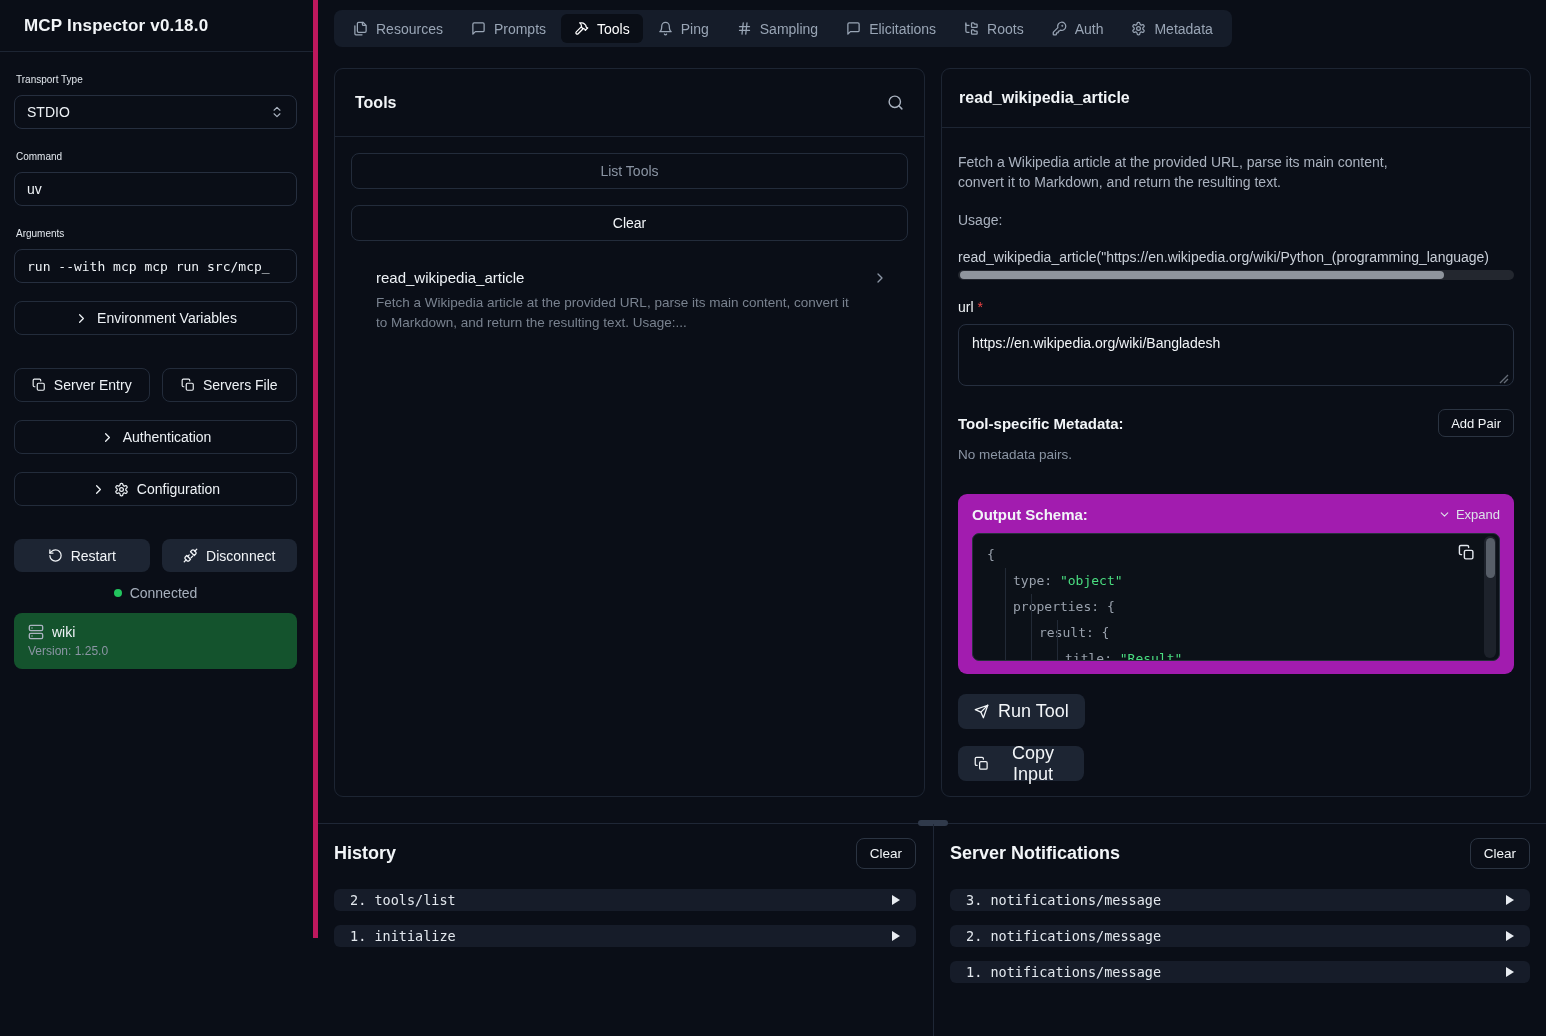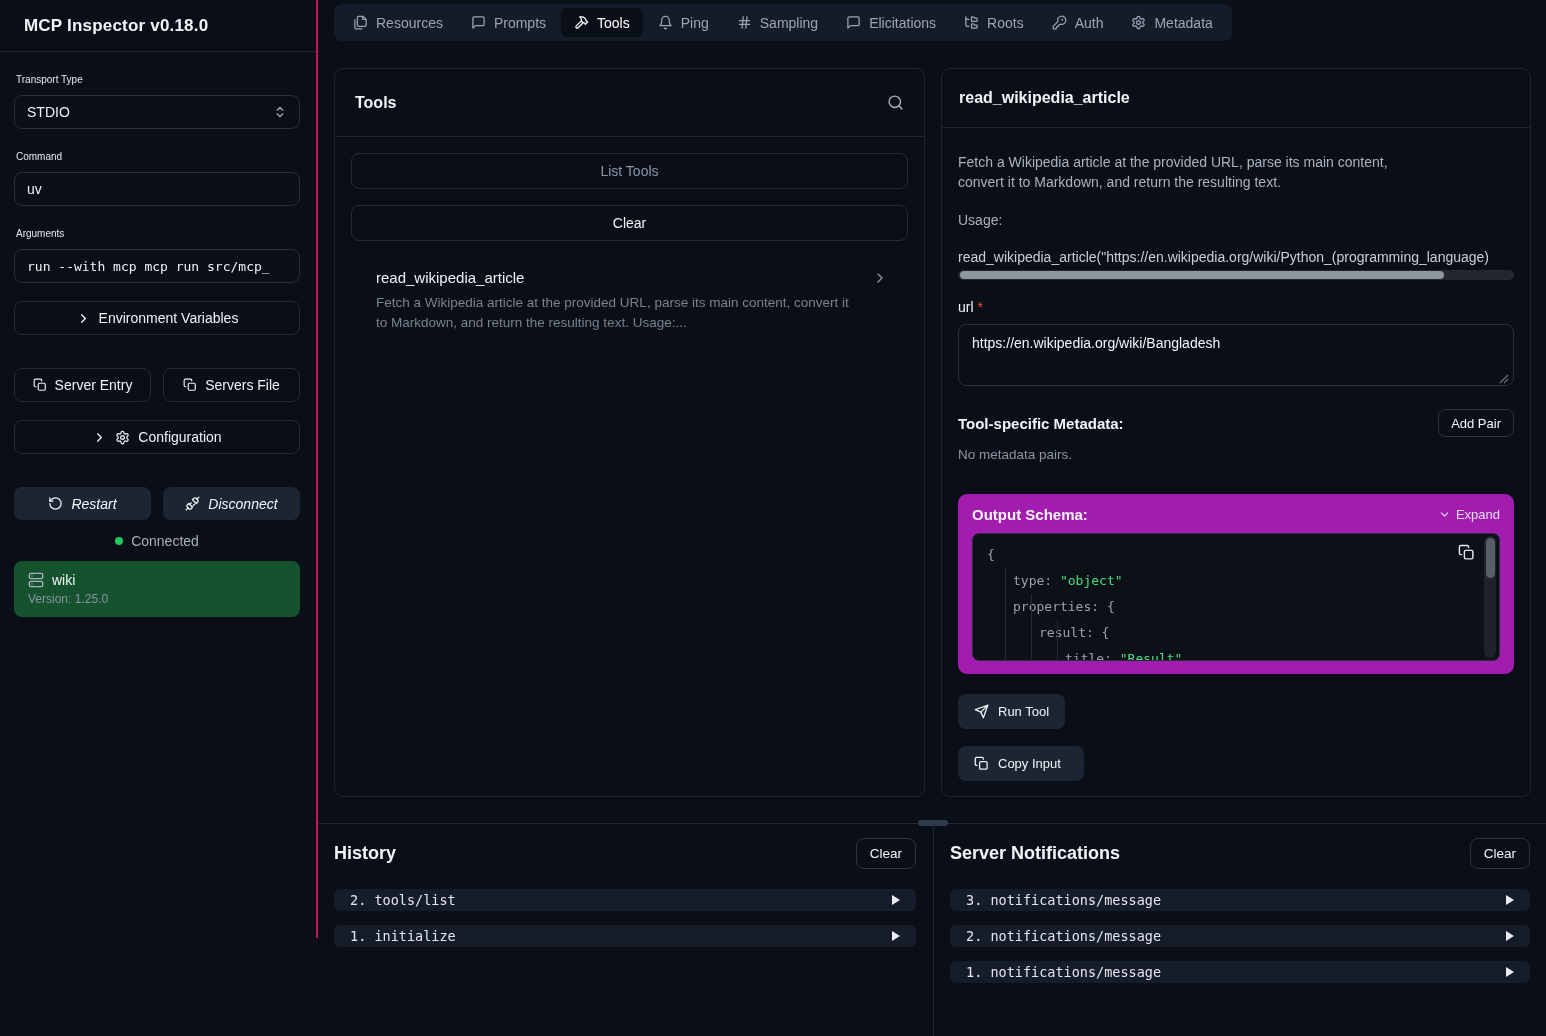--- a/index.html
+++ b/index.html
@@ -5,52 +5,52 @@
   * { margin:0; padding:0; box-sizing:border-box; }
   html,body { background:#06090f; }
   body { font-family:"Liberation Sans", sans-serif; }
   .root{ position:relative; width:1546px; height:1036px; background:#0a0e17; color:#dfe4ea;
          overflow:hidden; font-size:14px; }
   .icon{ display:inline-flex; align-items:center; justify-content:center; flex:none; }
   svg{ display:block; }
 
   
   .sidebar{ position:absolute; left:0; top:0; width:318px; height:938px;
-            border-right:2px solid #be185d; background:#0a0e17; }
+            border-right:5px solid #be185d; background:#0a0e17; }
   .sb-header{ height:52px; display:flex; align-items:center; padding:0 24px;
               border-bottom:1px solid #1d2533; }
   .sb-header h1{ font-size:17px; font-weight:700; color:#f2f5f8; letter-spacing:.2px; }
   .sb-body{ padding:22px 16px 0 14px; }
   .sb-label{ display:block; font-size:10px; color:#e3e8ee; font-weight:500; margin:0 0 10px 2px; }
   .sb-gap{ height:22px; }
   .field{ width:100%; height:34px; border:1px solid #262f3f; border-radius:8px; background:transparent;
           color:#eef2f6; font-size:14px; padding:0 12px; display:flex; align-items:center; }
   .select{ justify-content:space-between; cursor:pointer; }
   input.field{ display:block; font-family:"Liberation Sans", sans-serif; }
   input.mono{ font-family:"DejaVu Sans Mono", monospace; font-size:13px; }
   .outline-btn{ width:100%; height:34px; margin-top:18px; border:1px solid #232c3b; border-radius:8px;
                 background:transparent; color:#eef2f6; font-size:14px; font-weight:500;
                 display:flex; align-items:center; justify-content:center; gap:8px; cursor:pointer;
                 font-family:inherit; }
   .btn-row{ display:flex; gap:12px; margin-top:17px; }
   .btn-row .outline-btn, .btn-row .solid-btn{ margin-top:16px; flex:1; }
   .solid-btn{ height:33px; border:none; border-radius:8px; background:#1d2533; color:#f2f5f8;
               font-size:14px; font-weight:500; display:flex; align-items:center; justify-content:center;
-              gap:8px; cursor:pointer; font-family:inherit;font-style:italic; }
+              gap:8px; cursor:pointer; font-family:inherit; }
   .status-row{ margin-top:13px; display:flex; align-items:center; justify-content:center; gap:8px;
                color:#a7b0bd; font-size:14px; }
   .dot{ width:8px; height:8px; border-radius:50%; background:#22c55e; }
   .server-card{ margin-top:12px; background:#14532d; border-radius:8px; padding:11px 14px; }
   .server-card .srow{ display:flex; align-items:center; gap:8px; color:#eef2f6; font-size:14px;
                       font-weight:500; }
   .server-card .sver{ margin-top:4px; color:#8b95a4; font-size:12px; }
   .muted-ic{ color:#aab3c0; }
 
   
-  .nav{ position:absolute; left:334px; top:4px; height:37px; background:#151c29; border-radius:8px;
+  .nav{ position:absolute; left:334px; top:10px; height:37px; background:#151c29; border-radius:8px;
         display:inline-flex; align-items:center; padding:4px 6px; gap:2px; }
   .tab{ display:flex; align-items:center; gap:8px; padding:0 13px; height:29px; border-radius:6px;
         color:#99a5b5; font-size:14px; font-weight:500; background:transparent; border:none;
         cursor:pointer; font-family:inherit; white-space:nowrap; }
   .tab.active{ background:#0a0e16; color:#ffffff; }
 
   
   .panel{ position:absolute; border:1px solid #1d2533; border-radius:9px; background:#0a0e17; }
   .tools-panel{ left:334px; top:68px; width:591px; height:729px; }
   .detail-panel{ left:941px; top:68px; width:590px; height:729px; }
@@ -105,21 +105,21 @@
   .ind1{ padding-left:26px; } .ind2{ padding-left:52px; } .ind3{ padding-left:78px; }
   .cval{ color:#4ade80; }
   .guide{ position:absolute; width:1px; background:#222a36; bottom:0; }
   .g1{ left:32px; top:34px; } .g2{ left:58px; top:60px; } .g3{ left:84px; top:86px; }
   .code-copy{ position:absolute; top:10px; right:24px; color:#e3e8ee; cursor:pointer; }
   .vscroll{ position:absolute; top:2px; right:3px; bottom:2px; width:12px; border-radius:6px;
             background:#1d222b; }
   .vscroll .vthumb{ position:absolute; top:2px; left:1.5px; width:9px; height:40px; border-radius:5px;
                     background:#575e68; }
   .action-btn{ margin-top:20px; height:35px; padding:0 16px; border:none; border-radius:8px;
-               background:#1d2533; color:#f2f5f8; font-size:13px; font-weight:500;
+               background:#1d2533; color:#f2f5f8; font-size:18px; font-weight:500;
                display:inline-flex; align-items:center; gap:9px; cursor:pointer; font-family:inherit; }
   .action-btn.second{ display:flex; width:126px; margin-top:17px; }
 
   
   .h-divider{ position:absolute; left:318px; top:823px; width:1228px; height:1px; background:#1f2736; }
   .divider-handle{ position:absolute; left:918px; top:820px; width:30px; height:6px; border-radius:3px;
                    background:#303a4b; cursor:row-resize; }
   .v-divider{ position:absolute; left:933px; top:824px; width:1px; height:212px; background:#1f2736; }
 
   .bottom-sec{ position:absolute; top:838px; }
@@ -188,20 +188,28 @@
           <span class="icon">
             <svg width="14" height="14" viewBox="0 0 24 24" fill="none" stroke="currentColor" stroke-width="2" stroke-linecap="round" stroke-linejoin="round">
                 <rect x="9" y="9" width="12" height="12" rx="2"></rect>
                 <path d="M5 15H4a2 2 0 0 1-2-2V4a2 2 0 0 1 2-2h9a2 2 0 0 1 2 2v1"></path>
               </svg>
           </span>
           <span>Servers File</span>
         </button>
       </div>
 
+      <button class="outline-btn">
+        <span class="icon">
+          <svg width="15" height="15" viewBox="0 0 24 24" fill="none" stroke="currentColor" stroke-width="2" stroke-linecap="round" stroke-linejoin="round">
+              <path d="m9 18 6-6-6-6"></path>
+            </svg>
+        </span>
+        <span>Authentication</span>
+      </button>
 
       <button class="outline-btn">
         <span class="icon">
           <svg width="15" height="15" viewBox="0 0 24 24" fill="none" stroke="currentColor" stroke-width="2" stroke-linecap="round" stroke-linejoin="round">
               <path d="m9 18 6-6-6-6"></path>
             </svg>
         </span>
         <span class="icon">
           <svg width="15" height="15" viewBox="0 0 24 24" fill="none" stroke="currentColor" stroke-width="2" stroke-linecap="round" stroke-linejoin="round">
               <path d="M12.22 2h-.44a2 2 0 0 0-2 2v.18a2 2 0 0 1-1 1.73l-.43.25a2 2 0 0 1-2 0l-.15-.08a2 2 0 0 0-2.73.73l-.22.38a2 2 0 0 0 .73 2.73l.15.1a2 2 0 0 1 1 1.72v.51a2 2 0 0 1-1 1.74l-.15.09a2 2 0 0 0-.73 2.73l.22.38a2 2 0 0 0 2.73.73l.15-.08a2 2 0 0 1 2 0l.43.25a2 2 0 0 1 1 1.73V20a2 2 0 0 0 2 2h.44a2 2 0 0 0 2-2v-.18a2 2 0 0 1 1-1.73l.43-.25a2 2 0 0 1 2 0l.15.08a2 2 0 0 0 2.73-.73l.22-.39a2 2 0 0 0-.73-2.73l-.15-.08a2 2 0 0 1-1-1.74v-.5a2 2 0 0 1 1-1.74l.15-.09a2 2 0 0 0 .73-2.73l-.22-.38a2 2 0 0 0-2.73-.73l-.15.08a2 2 0 0 1-2 0l-.43-.25a2 2 0 0 1-1-1.73V4a2 2 0 0 0-2-2z"></path>

